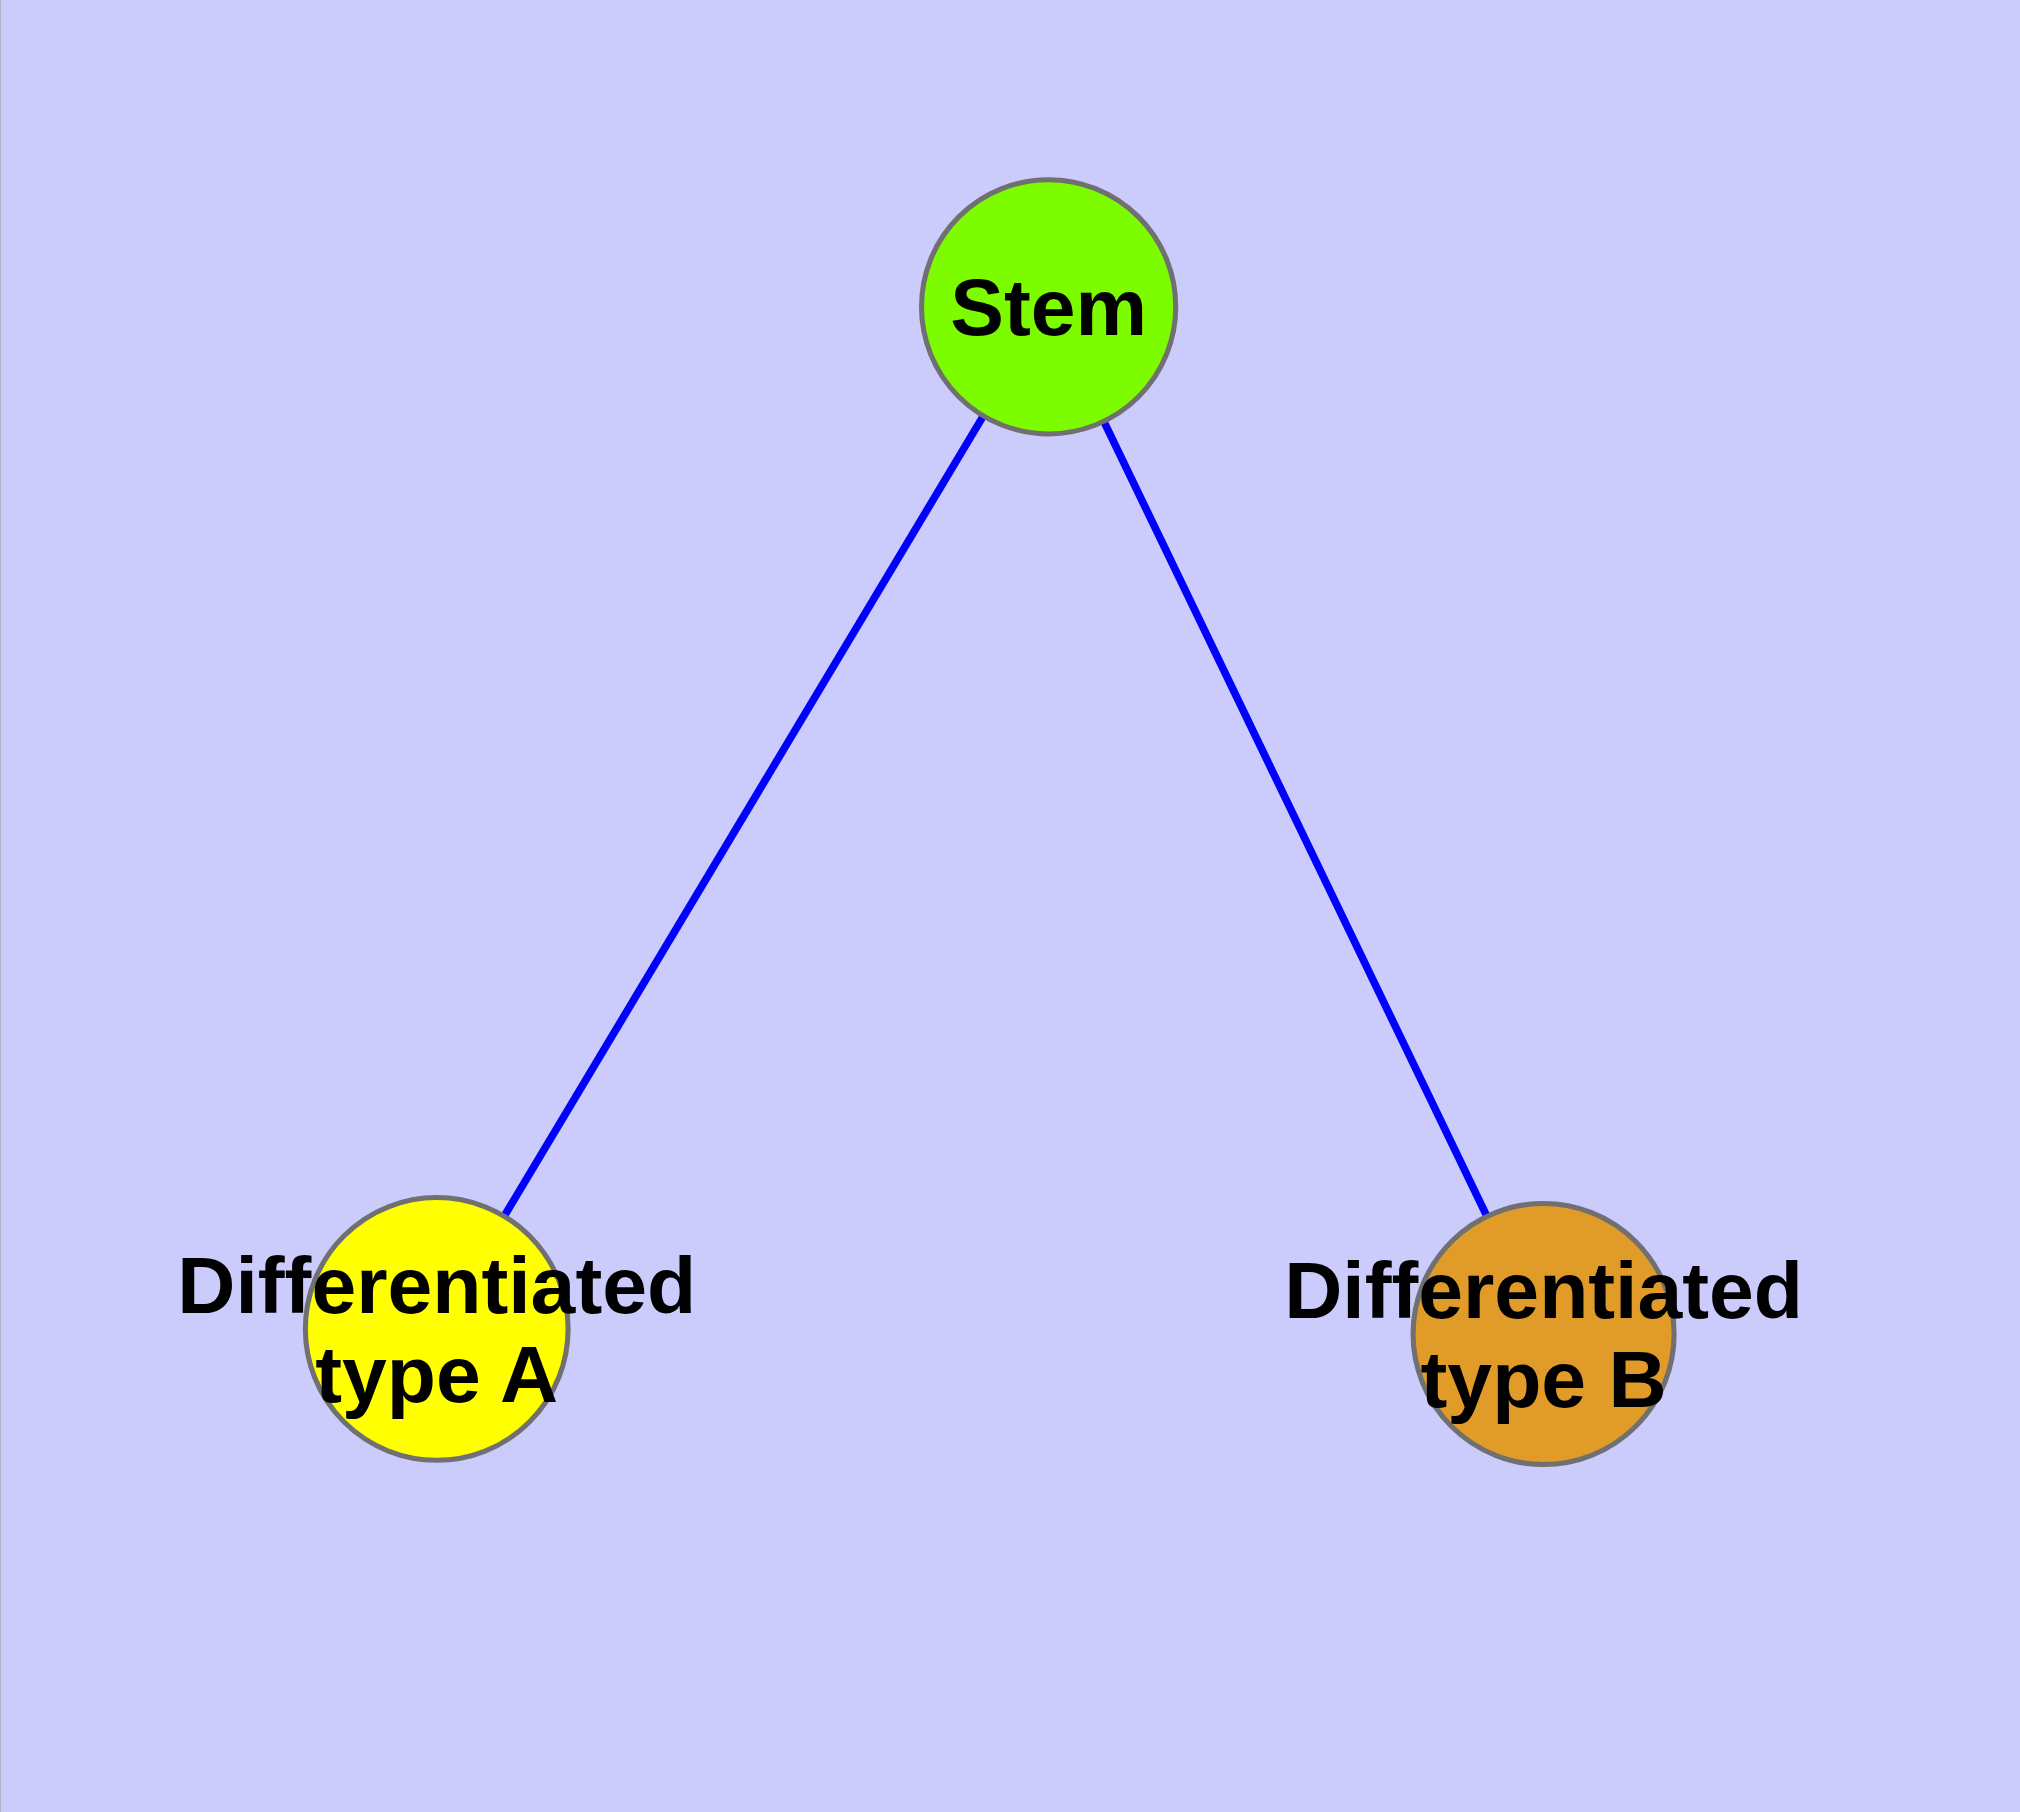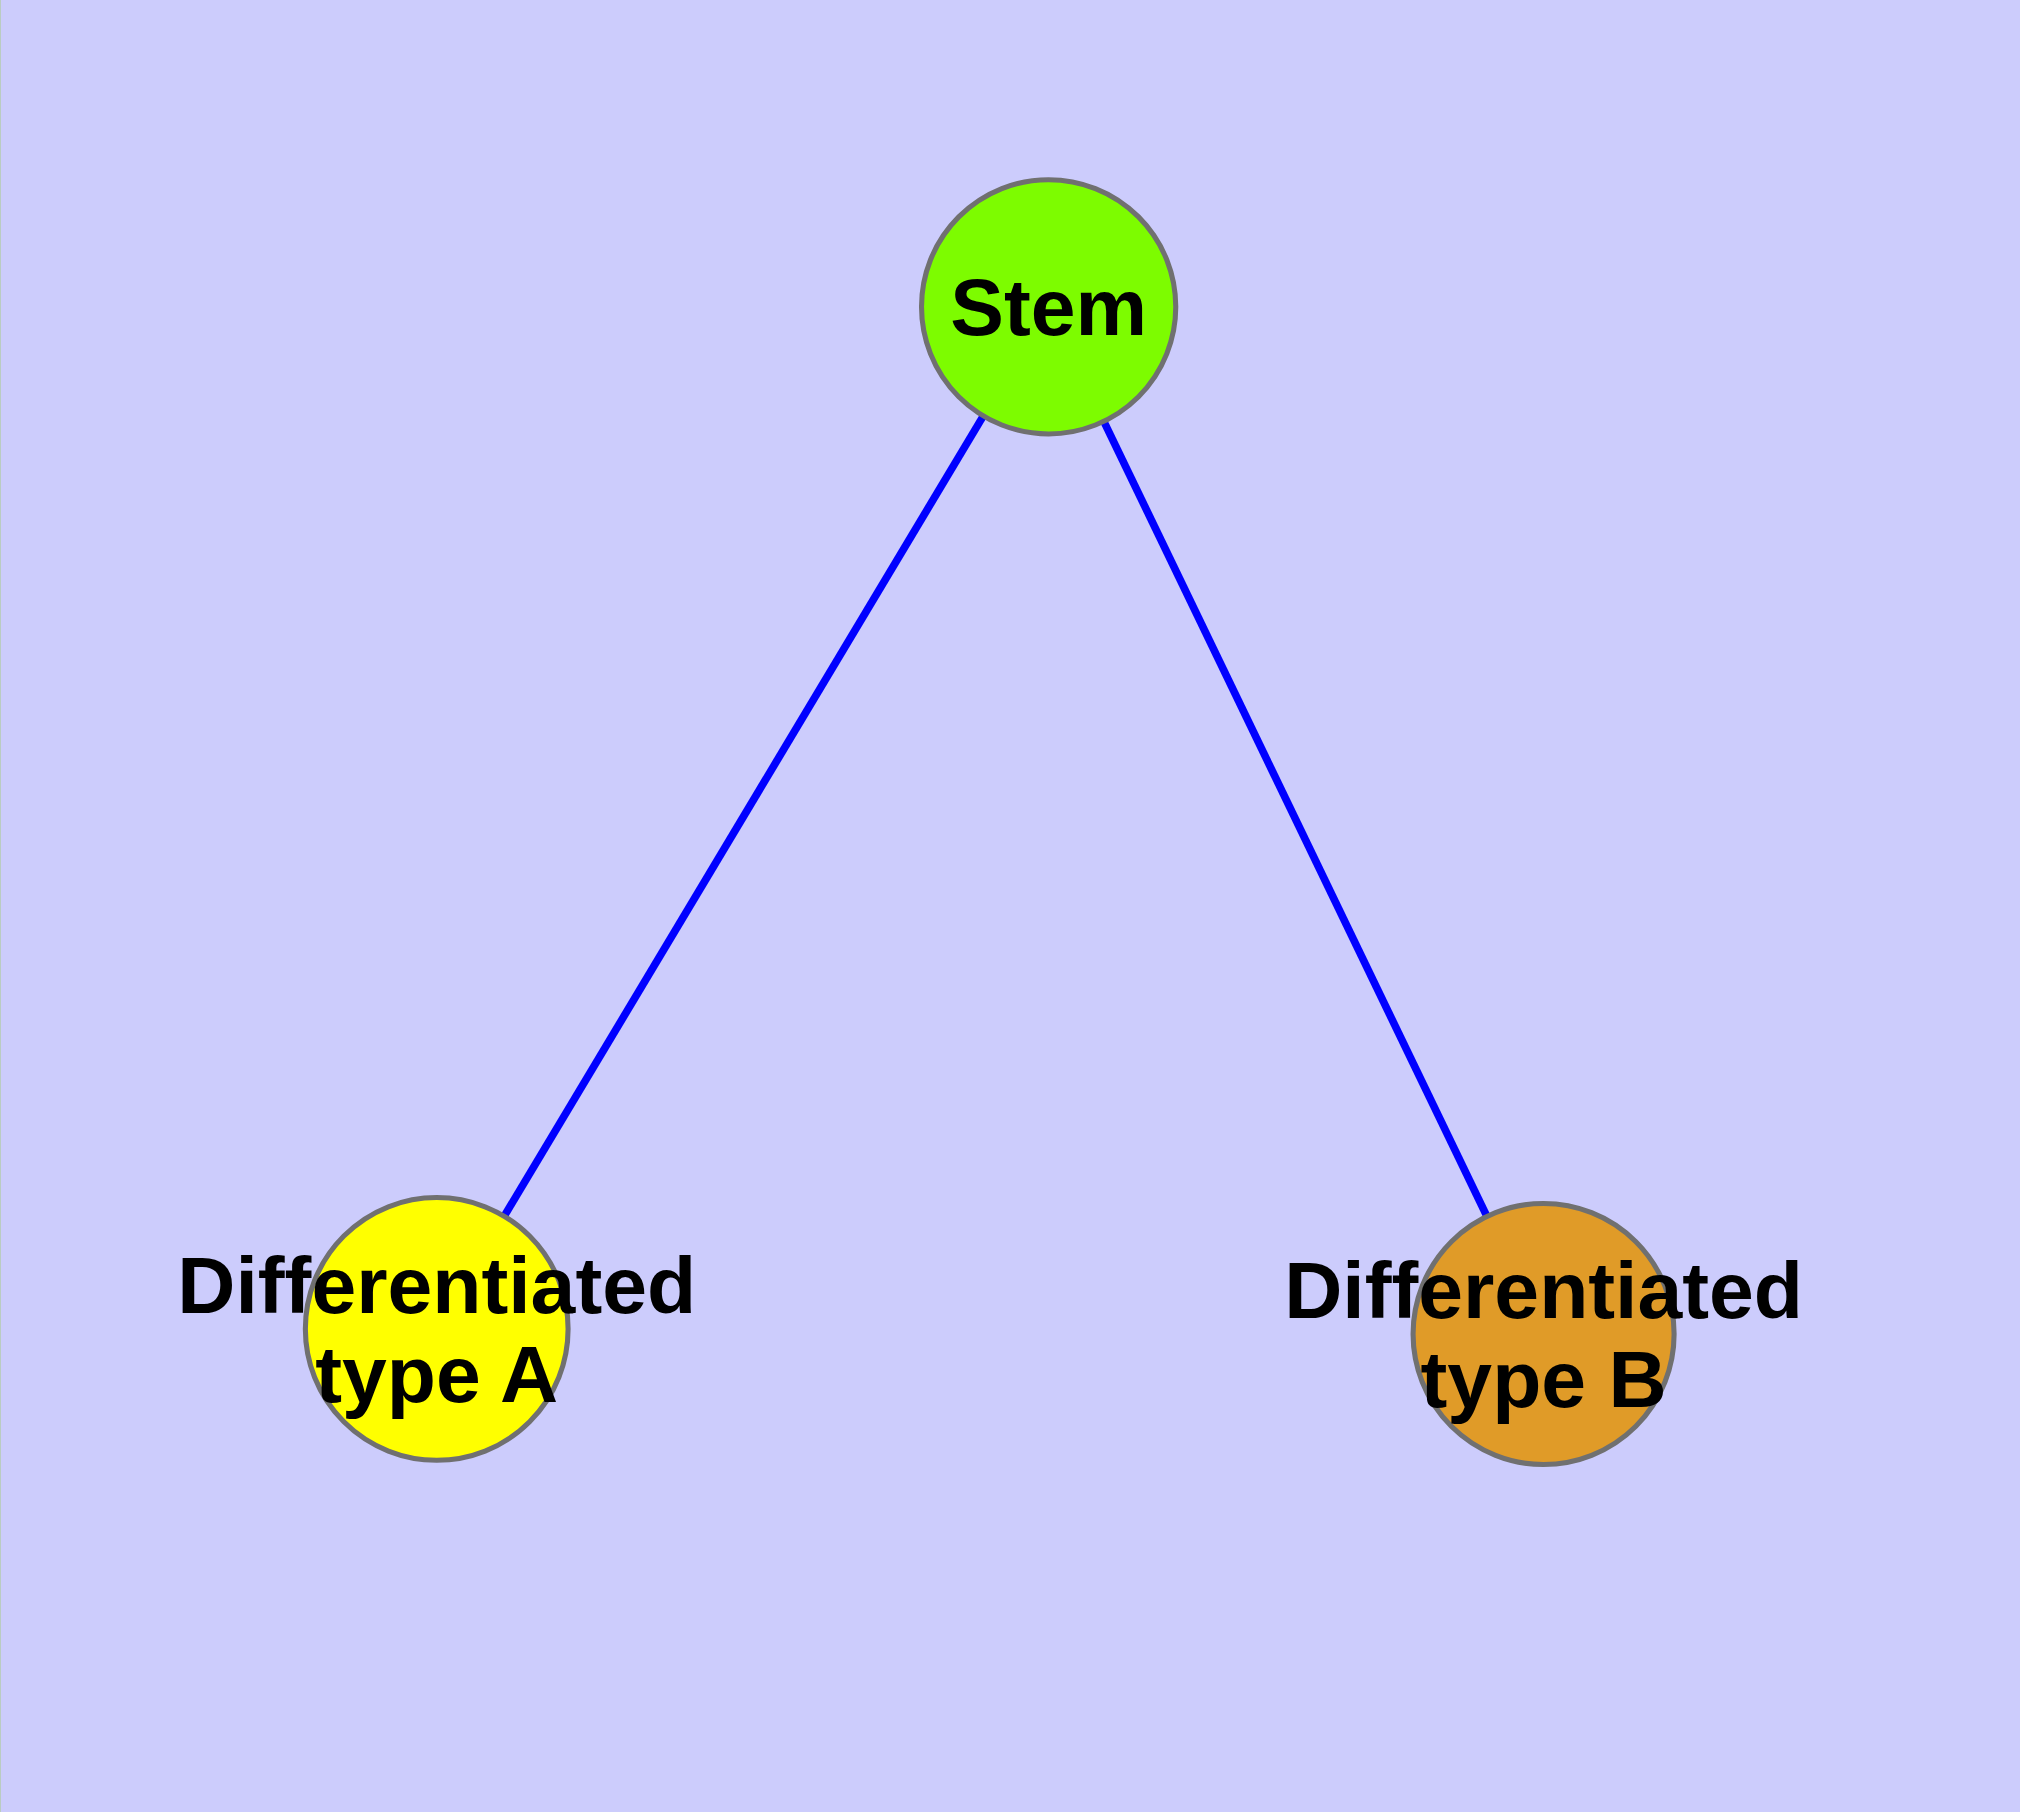--- a/index.html
+++ b/index.html
@@ -41,21 +41,21 @@
     fill: none;
   }
   .node-circle {
     stroke: #707070;
     stroke-width: 6;
   }
 </style>
 </head>
 <body>
 
-<div id="stage" style="width: 2021px; height: 1812px; background: #84cc16;">
+<div id="stage" style="width: 2021px; height: 1812px; background: #4d7c0f;">
   <svg id="graph-svg" viewBox="0 0 2384 2138" xmlns="http://www.w3.org/2000/svg" style="width: 2021px; height: 1812px;">
 
     <rect id="bg-rect" x="0" y="0" width="2384" height="2138" fill="#ccccfc"></rect>
 
     <g id="edges-layer">
         <line x1="1159.95122140228" y1="490.6992063557484" x2="594.617071217644" y2="1435.0108200990599" class="edge-line" stroke="#0000ff" stroke-width="9"></line>
         <line x1="1302.1125672112519" y1="497.13087578773485" x2="1754.1510976631148" y2="1435.2656341912589" class="edge-line" stroke="#0000ff" stroke-width="9"></line>
       </g>
     <g id="nodes-layer">
         <circle cx="1237" cy="362" r="150" class="node-circle" fill="#7dfc00" stroke="#707070" stroke-width="6"></circle>

